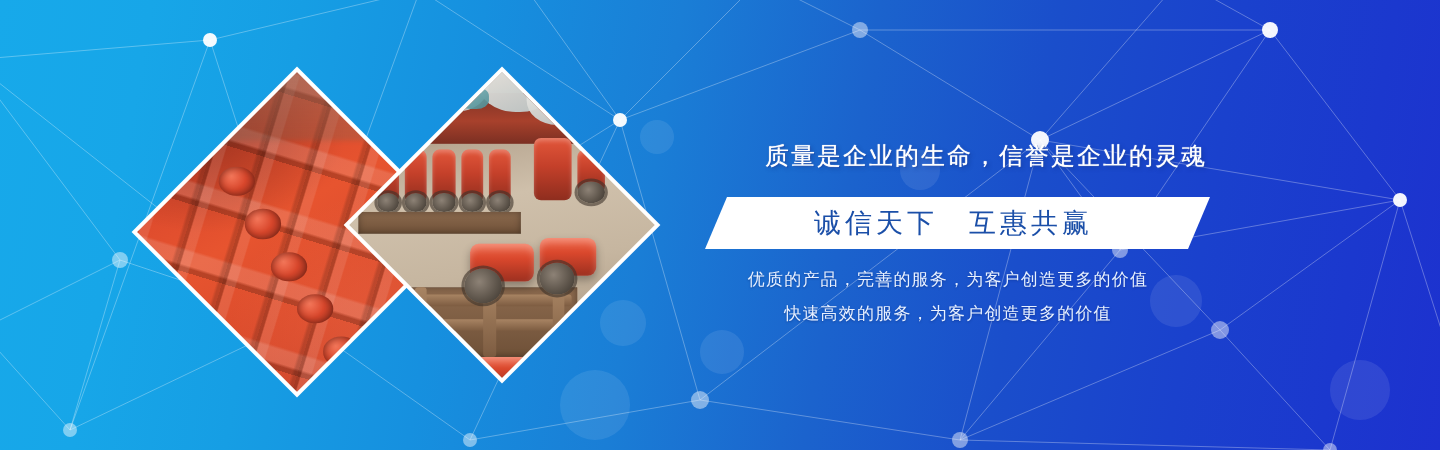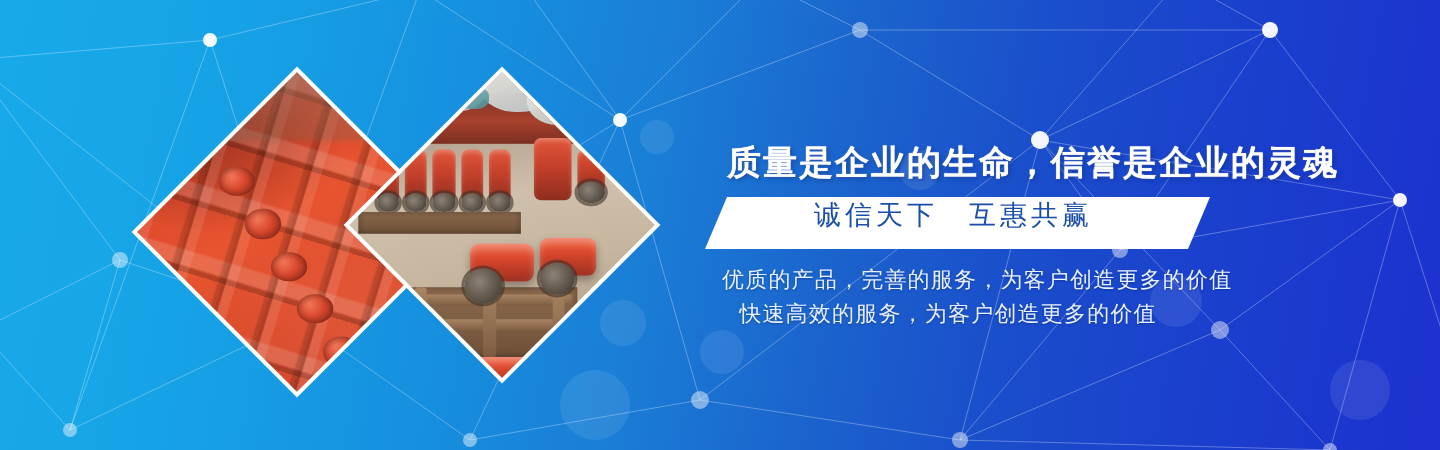--- a/index.html
+++ b/index.html
@@ -147,60 +147,60 @@
   .photo-pallet .bigshaft {
     position: absolute;
     border-radius: 6px;
     background: linear-gradient(180deg, #f0684a 0%, #d9472c 40%, #9d3020 100%);
     box-shadow: inset 0 3px 5px rgba(255,255,255,0.28), 0 3px 6px rgba(0,0,0,0.3);
   }
 
   
   .headline {
     position: absolute;
-    left: 727px;
+    left: 765px;
     top: 140px;
-    font-size: 34px;
-    font-weight: bold;
+    font-size: 24px;
+    font-weight: normal;
     color: #ffffff;
     letter-spacing: 2px;
     white-space: nowrap;
     text-shadow:
       0 0 1px rgba(255,255,255,0.9),
       1px 1px 0 rgba(20,60,160,0.55),
       2px 2px 4px rgba(10,40,120,0.45);
   }
 
   .ribbon {
     position: absolute;
     left: 705px;
     top: 197px;
     width: 505px;
     height: 52px;
     background: #ffffff;
     clip-path: polygon(22px 0, 100% 0, calc(100% - 22px) 100%, 0 100%);
     display: flex;
-    align-items: flex-start;
+    align-items: center;
     justify-content: center;
   }
   .ribbon-text {
     font-size: 27px;
     color: #1b4fa8;
     letter-spacing: 4px;
     white-space: nowrap;
     transform: translateX(-4px);
   }
 
   .bodytext {
     position: absolute;
     left: 722px;
     top: 263px;
     width: 452px;
     color: #e8f1ff;
-    font-size: 22px;
+    font-size: 17px;
     line-height: 34px;
     letter-spacing: 1.2px;
     text-align: center;
     white-space: nowrap;
     text-shadow: 0 1px 2px rgba(10,40,120,0.5);
   }
   .bodytext div { white-space: nowrap; }
 </style>
 </head>
 <body>

